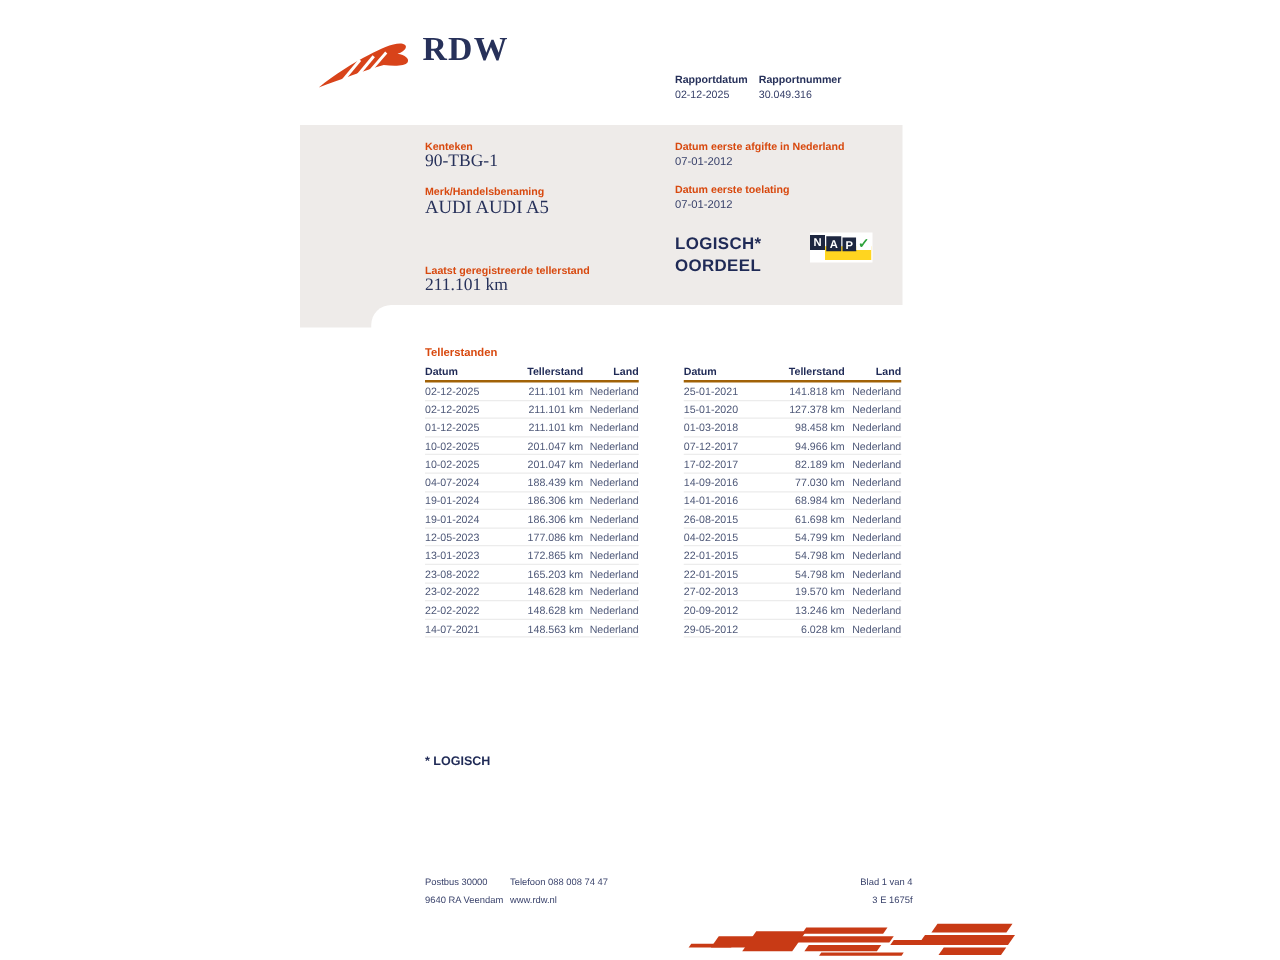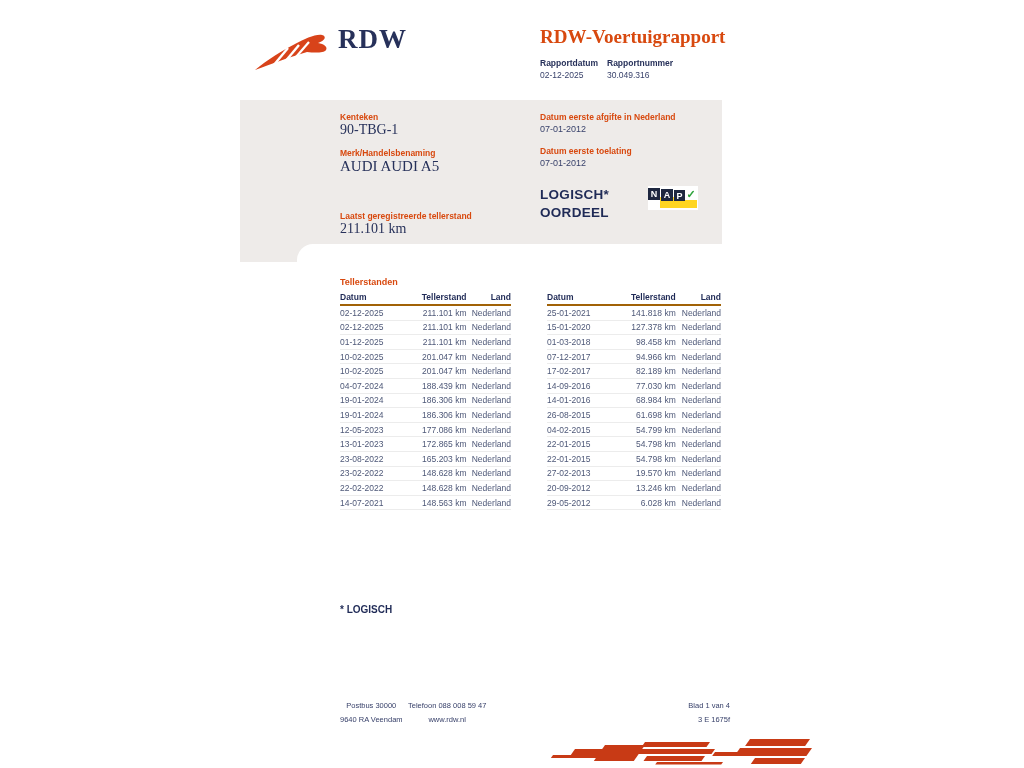--- a/index.html
+++ b/index.html
@@ -36,39 +36,38 @@
   .trow{display:flex;align-items:center;height:13.6px;border-bottom:1px solid #ECECEC;font-size:8.5px;color:#4E5878;}
   .c-datum{width:40%;text-align:left;}
   .c-tellerstand{width:34%;text-align:right;}
   .c-land{width:26%;text-align:right;}
 
   
   .fn-title{left:340px;top:604px;font-size:10px;font-weight:700;color:#1F2A56;}
   .fn-text{left:340px;top:620px;width:392px;font-size:8.5px;line-height:14px;color:#DC5A27;}
 
   
-  .foot{font-size:7.5px;color:#39426B;line-height:14px;text-align:center;}
+  .foot{font-size:7.5px;color:#39426B;line-height:14px;}
   .foot-right{text-align:right;}
 
   .deco{left:545px;top:736px;width:268px;height:32px;}
 </style>
 </head>
 <body>
 
 <div class="page">
 
   <svg class="abs" style="left:253px;top:26px;" width="82" height="46" viewBox="0 0 82 46">
     <path d="M2 44 C14 34 30 24 42 18 C52 13 62 8 69 9 C74 10 72 15 65 17 C71 18 75 21 73 24 C71 27 62 27 54 26 C40 30 18 38 2 44 Z" fill="#D8431A"></path>
     <path d="M20 40 L35 22" stroke="#ffffff" stroke-width="2.4"></path>
     <path d="M31 37 L46 19" stroke="#ffffff" stroke-width="2.4"></path>
     <path d="M43 31 L56 16" stroke="#ffffff" stroke-width="2.2"></path>
   </svg>
   <div class="abs rdw-wordmark">RDW</div>
 
-  <div class="abs report-title">RDW-Voertuigrapport</div>
   <div class="abs meta-label" style="left:540px;top:58px;">Rapportdatum</div>
   <div class="abs meta-label" style="left:607px;top:58px;">Rapportnummer</div>
   <div class="abs meta-value" style="left:540px;top:70px;">02-12-2025</div>
   <div class="abs meta-value" style="left:607px;top:70px;">30.049.316</div>
 
   <div class="abs grey-box"></div>
   <div class="abs white-notch"></div>
 
   <div class="abs field-label" style="left:340px;top:112px;">Kenteken</div>
   <div class="abs field-value-serif" style="left:340px;top:122px;font-size:14px;">90-TBG-1</div>
@@ -288,21 +287,21 @@
       </div>
   </div>
 
   <div class="abs fn-title">* LOGISCH</div>
 
   <div class="abs foot" style="left:340px;top:699px;">
     <div>Postbus 30000</div>
     <div>9640 RA Veendam</div>
   </div>
   <div class="abs foot" style="left:408px;top:699px;">
-    <div>Telefoon 088 008 59 47</div>
+    <div>Telefoon 088 008 74 47</div>
     <div>www.rdw.nl</div>
   </div>
   <div class="abs foot foot-right" style="left:640px;top:699px;width:90px;">
     <div>Blad 1 van 4</div>
     <div>3 E 1675f</div>
   </div>
 
   <svg class="abs deco" viewBox="0 0 268 32">
     <g transform="skewX(-35)" fill="#C83A15">
       <rect x="21.3" y="19" width="34" height="3"></rect>

